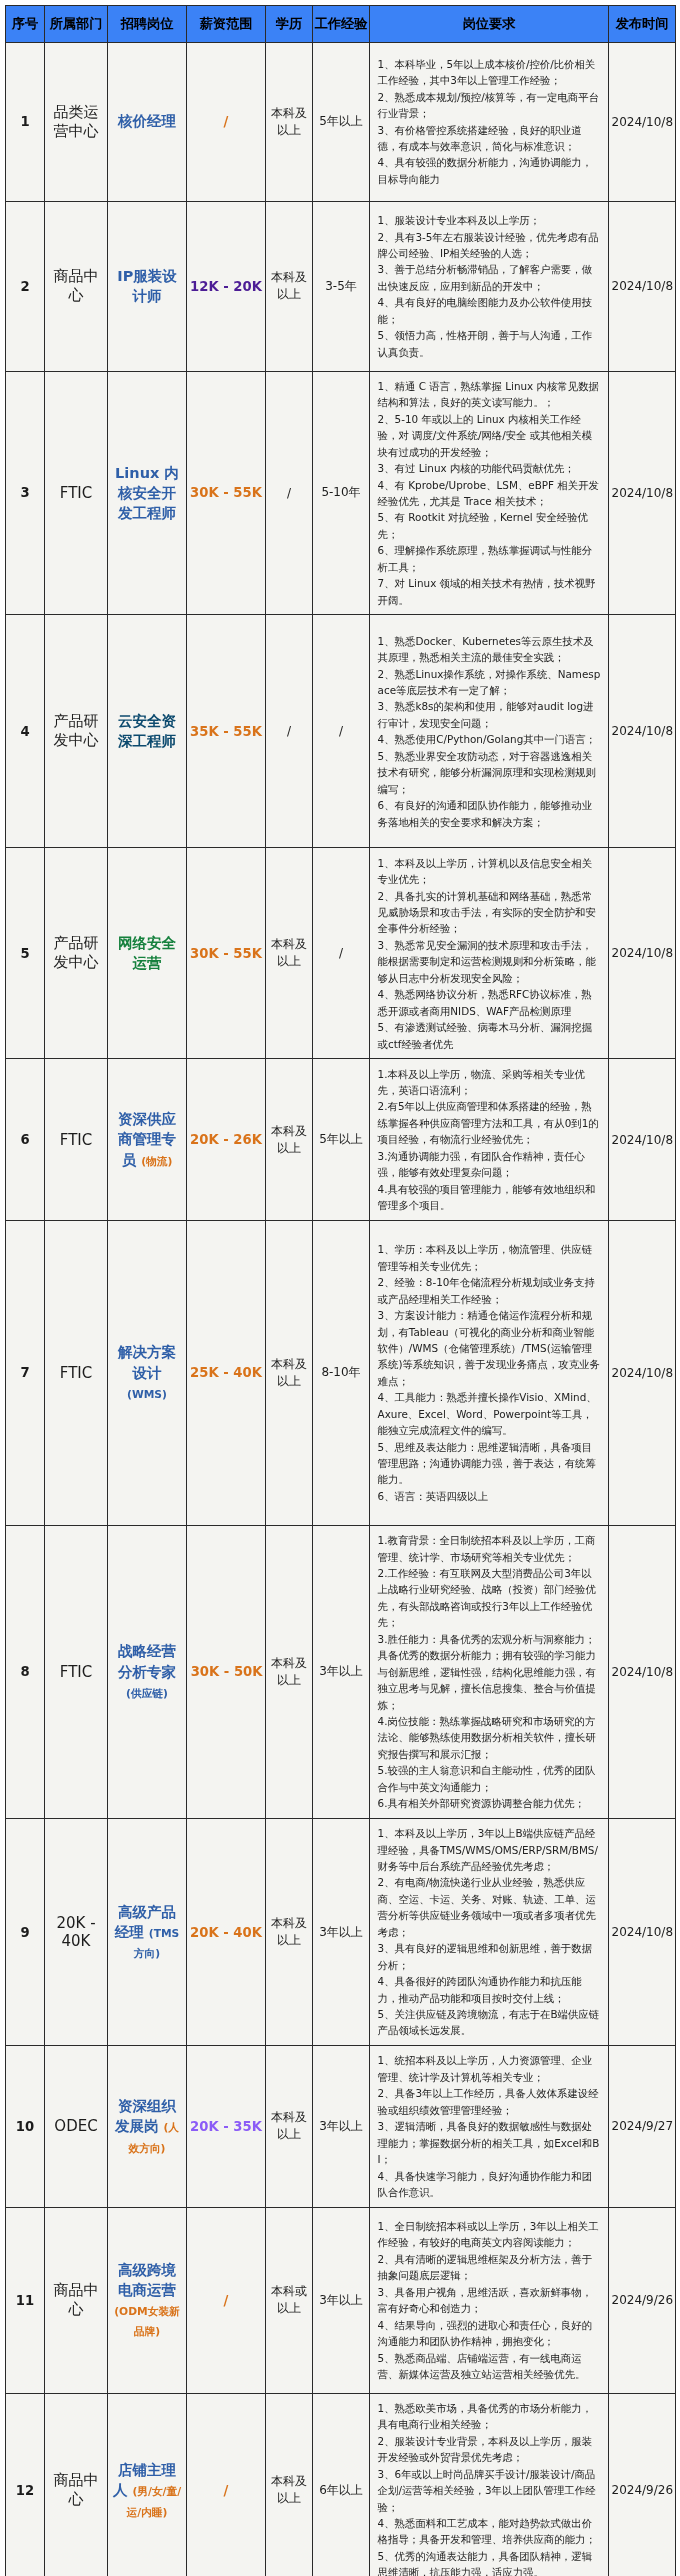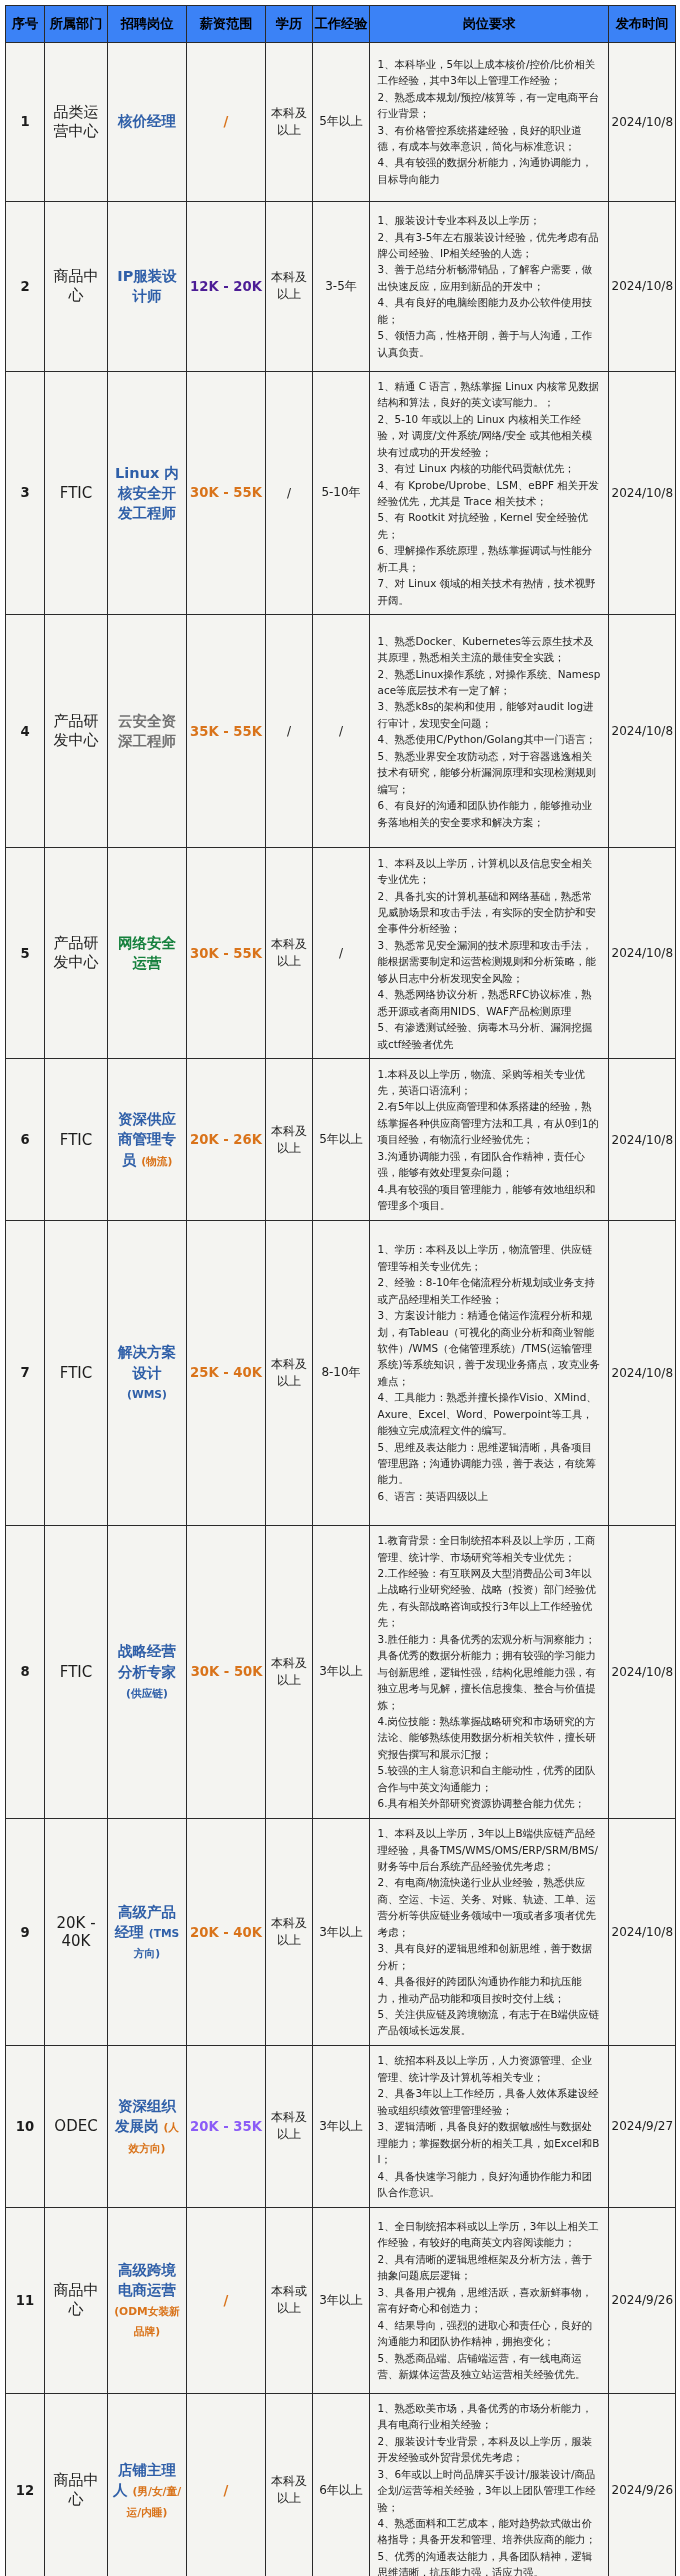--- a/index.html
+++ b/index.html
@@ -125,21 +125,21 @@
 4、有 Kprobe/Uprobe、LSM、eBPF 相关开发经验优先，尤其是 Trace 相关技术；
 5、有 Rootkit 对抗经验，Kernel 安全经验优先；
 6、理解操作系统原理，熟练掌握调试与性能分析工具；
 7、对 Linux 领域的相关技术有热情，技术视野开阔。</td>
         <td class="center date-cell">2024/10/8</td>
       </tr>
 
       <tr style="height:233px">
         <td class="center no-cell">4</td>
         <td class="center dept-cell">产品研发中心</td>
-        <td class="center pos-cell" style="color: #737373;"><span>云安全资深工程师</span> <span class="pos-note" style="color: rgb(47, 95, 168);"></span></td>
+        <td class="center pos-cell" style="color: #0c4a6e;"><span>云安全资深工程师</span> <span class="pos-note" style="color: rgb(47, 95, 168);"></span></td>
         <td class="center salary-cell" style="color: rgb(217, 115, 26);">35K - 55K</td>
         <td class="center edu-cell">/</td>
         <td class="center exp-cell">/</td>
         <td class="req-cell">1、熟悉Docker、Kubernetes等云原生技术及其原理，熟悉相关主流的最佳安全实践；
 2、熟悉Linux操作系统，对操作系统、Namespace等底层技术有一定了解；
 3、熟悉k8s的架构和使用，能够对audit log进行审计，发现安全问题；
 4、熟悉使用C/Python/Golang其中一门语言；
 5、熟悉业界安全攻防动态，对于容器逃逸相关技术有研究，能够分析漏洞原理和实现检测规则编写；
 6、有良好的沟通和团队协作能力，能够推动业务落地相关的安全要求和解决方案；</td>
         <td class="center date-cell">2024/10/8</td>

